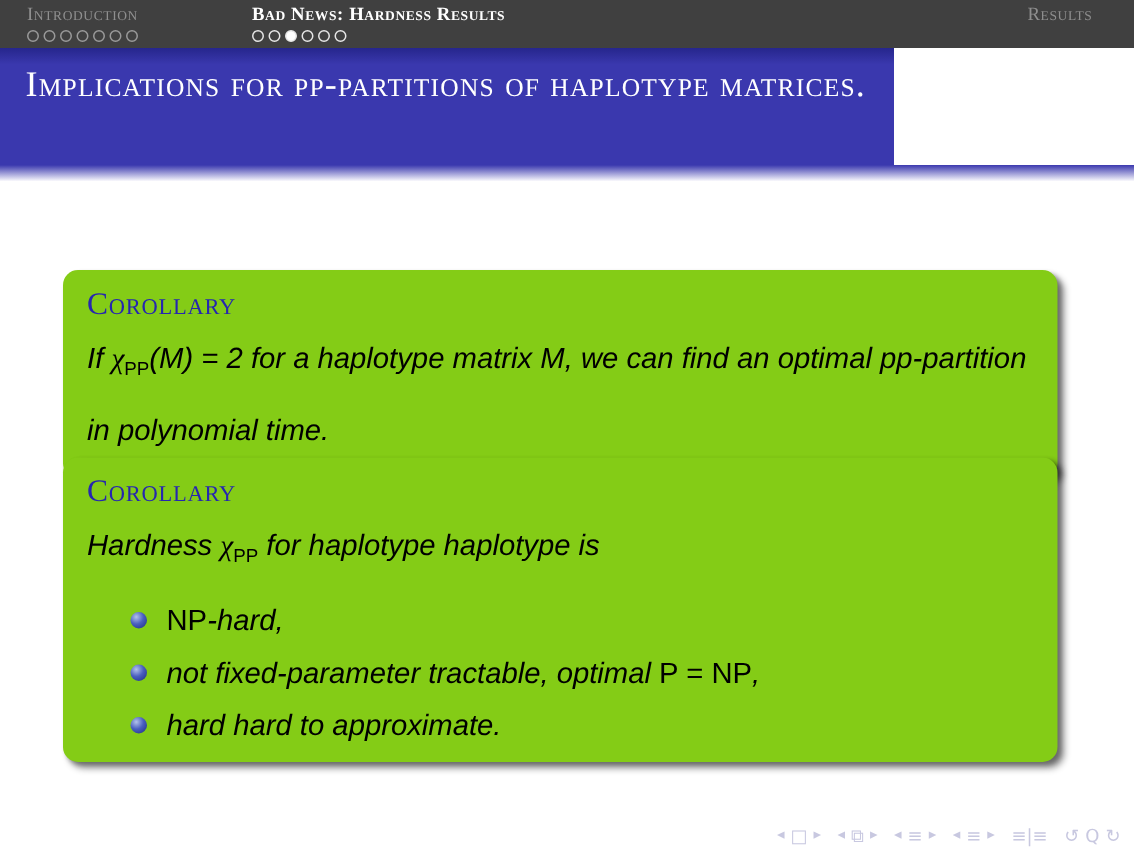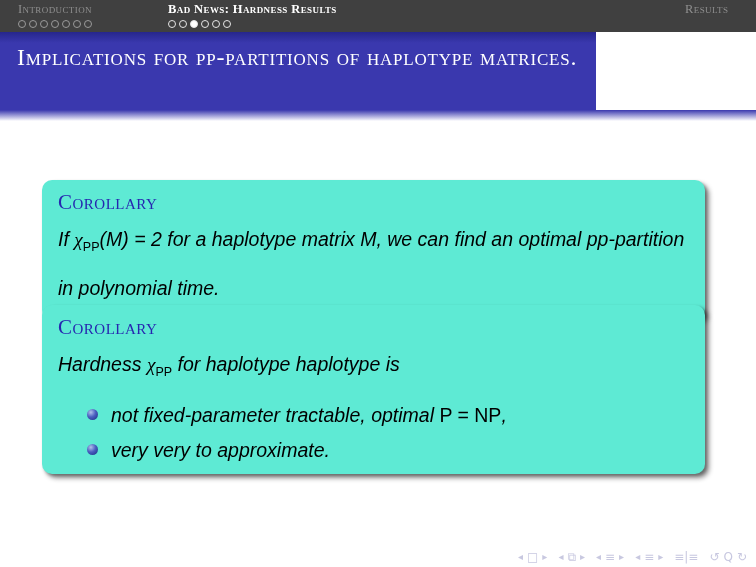--- a/index.html
+++ b/index.html
@@ -26,21 +26,21 @@
   
   .frametitle { position:absolute; top:32px; left:0; width:596px; height:78px;
                 background:linear-gradient(#26268c 0%, #3a38ae 14%); }
   .frametitle::after { content:""; position:absolute; top:78px; left:0; width:756px; height:11px;
                 background:linear-gradient(#3a38ae, rgba(255,255,255,0)); }
   .ft-text { display:block; padding:7px 0 0 17px; width:700px;
              font-family:"Liberation Serif", serif; font-variant:small-caps;
              font-size:24px; line-height:37px; letter-spacing:0.8px; color:#ffffff; }
 
   
-  .block { position:absolute; left:42px; width:663px; background:#5eead4;
+  .block { position:absolute; left:42px; width:663px; background:#84cc16;
            border-radius:10px; padding:9px 2px 11px 16px;
            box-shadow:4px 4px 5px rgba(0,0,0,0.45), 2px 2px 3px rgba(0,0,0,0.25); }
   .block.b1 { top:180px; }
   .block.b2 { top:305px; }
   .block-title { font-family:"Liberation Serif", serif; font-variant:small-caps;
                  font-size:21px; line-height:26px; color:#2626b0; letter-spacing:0.5px; }
   .block-body { margin-top:4px; font-size:19.5px; line-height:41px; color:#000; }
   .it { font-style:italic; }
   .up { font-style:normal; }
   .chi { font-style:italic; font-family:"Liberation Serif", serif; }
@@ -106,22 +106,23 @@
       <span class="it">If </span><span class="chi">χ</span><sub class="ppsub">PP</sub><span class="it">(M) = 2 for a haplotype matrix M, we can find an optimal pp-partition in polynomial time.</span>
     </div>
   </div>
 
   <div class="block b2">
     <div class="block-title">Corollary</div>
     <div class="block-body">
       <span class="it">Hardness </span><span class="chi">χ</span><sub class="ppsub">PP</sub><span class="it"> for haplotype haplotype is</span>
     </div>
     <ul class="clist">
+        <li><span class="ball"></span><span class="it"></span><span class="up">NP</span><span class="it">-hard,</span></li>
         <li><span class="ball"></span><span class="it">not fixed-parameter tractable, optimal </span><span class="up">P = NP</span><span class="it">,</span></li>
-        <li><span class="ball"></span><span class="it">very very to approximate.</span><span class="up"></span><span class="it"></span></li>
+        <li><span class="ball"></span><span class="it">hard hard to approximate.</span><span class="up"></span><span class="it"></span></li>
       </ul>
   </div>
 
   <div class="navbar">
       <span class="nav-ic arrow">◂</span>
       <span class="nav-ic">□</span>
       <span class="nav-ic arrow">▸</span>
       <span class="nav-ic arrow">◂</span>
       <span class="nav-ic">⧉</span>
       <span class="nav-ic arrow">▸</span>

